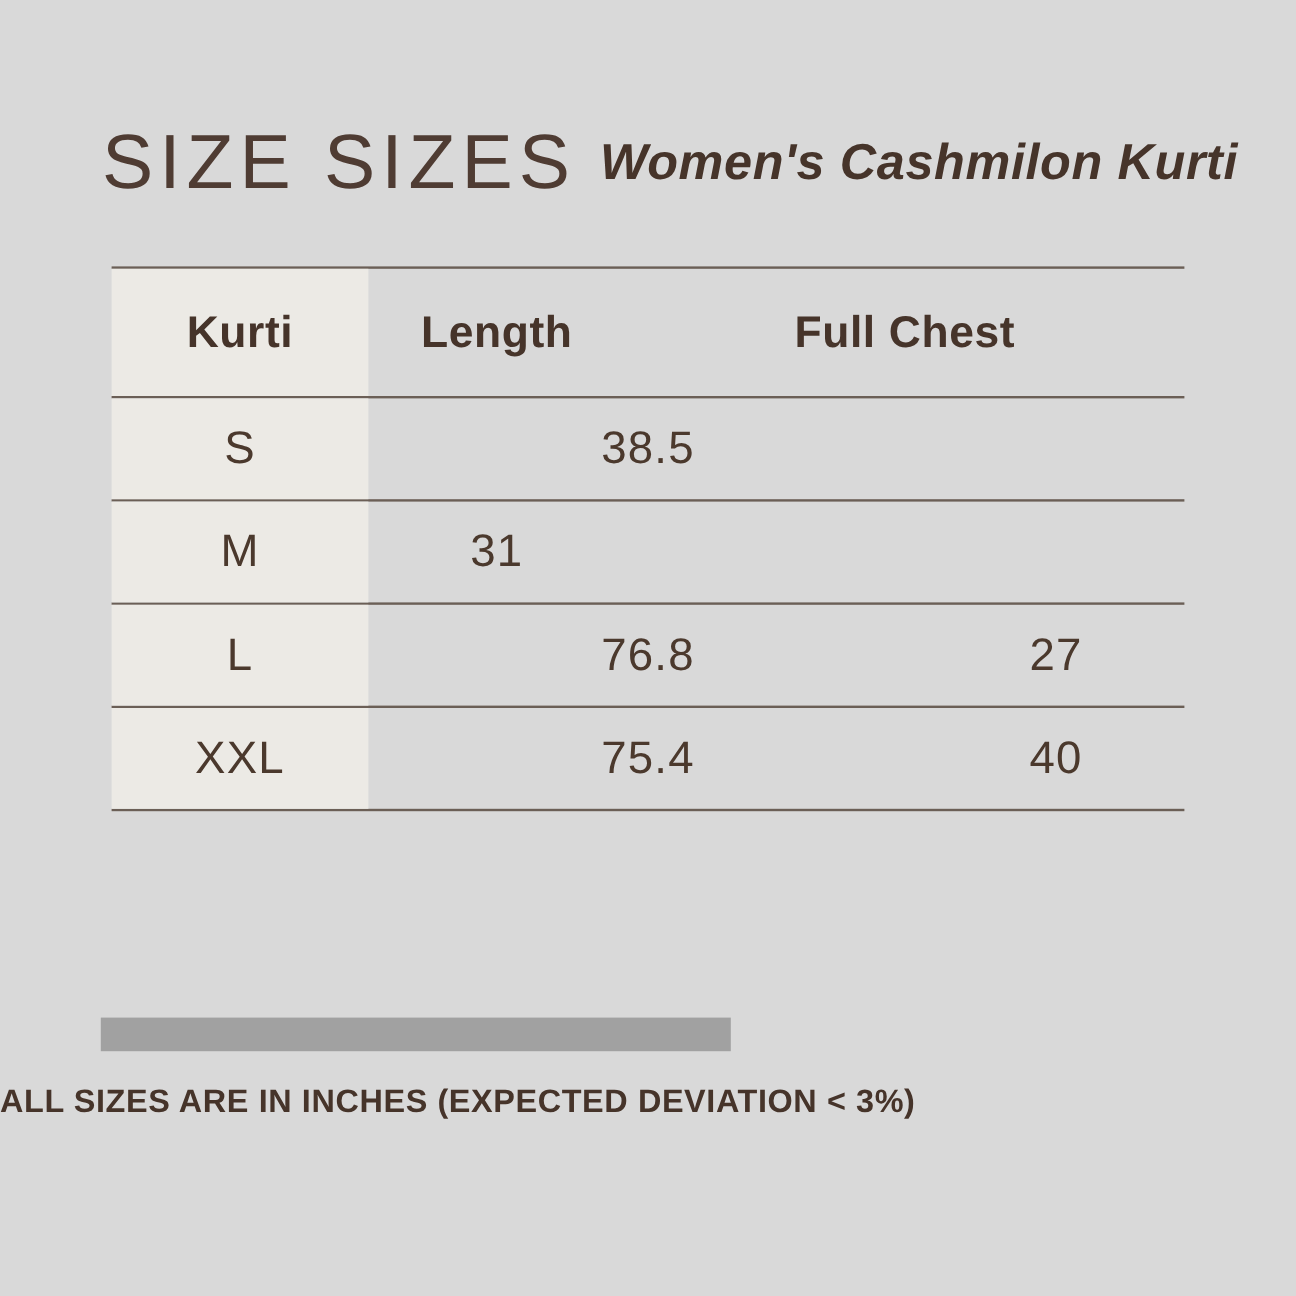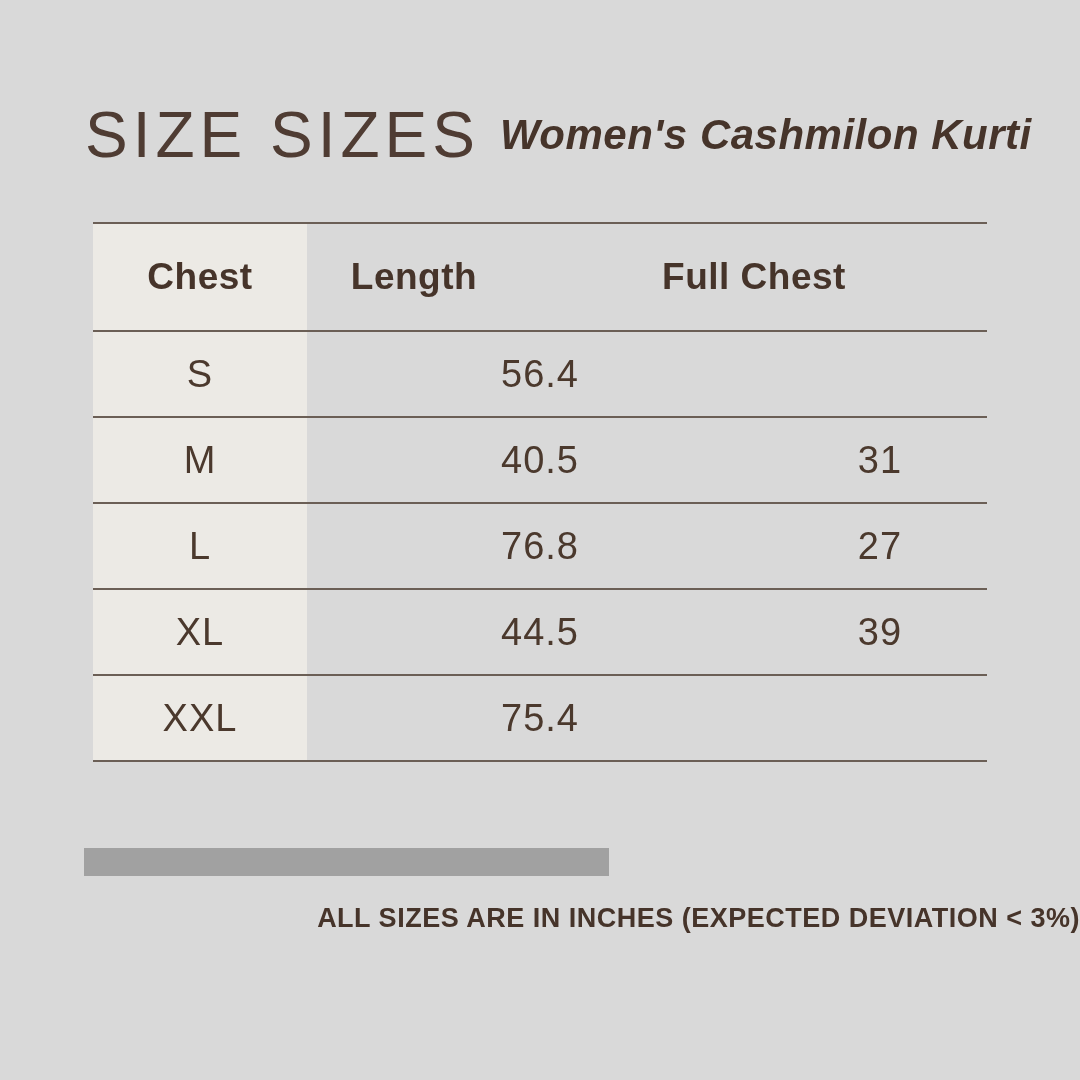--- a/index.html
+++ b/index.html
@@ -93,71 +93,66 @@
     width: 525px;
     height: 28px;
     background: var(--bar-gray, #A1A1A1);
   }
 
   .note {
     position: absolute;
     top: 903px;
     left: 0;
     width: 100%;
-    text-align: right;
+    text-align: left;
     font-size: 27px;
     font-weight: 700;
     letter-spacing: 0.5px;
     color: var(--text-brown, #46342A);
   }
 </style>
 </head>
 <body>
 
 <div class="page">
 
   <header class="title-row">
     <h1 class="title">SIZE SIZES</h1>
     <h2 class="subtitle">Women's Cashmilon Kurti</h2>
   </header>
 
   <div class="size-table">
 
     <div class="t-row t-head">
-      <div class="cell c1">Chest</div>
+      <div class="cell c1">Kurti</div>
       <div class="cell c3">Length</div>
       <div class="cell c2">Full Chest</div>
     </div>
 
     <div class="t-row">
       <div class="cell c1">S</div>
-      <div class="cell c2">56.4</div>
+      <div class="cell c2">38.5</div>
     </div>
 
     <div class="t-row">
       <div class="cell c1">M</div>
-      <div class="cell c2">40.5</div>
       <div class="cell c3">31</div>
     </div>
 
     <div class="t-row">
       <div class="cell c1">L</div>
       <div class="cell c2">76.8</div>
       <div class="cell c3">27</div>
     </div>
 
-    <div class="t-row">
-      <div class="cell c1">XL</div>
-      <div class="cell c2">44.5</div>
-      <div class="cell c3">39</div>
-    </div>
 
     <div class="t-row">
       <div class="cell c1">XXL</div>
       <div class="cell c2">75.4</div>
+      <div class="cell c3">40</div>
     </div>
 
   </div>
 
   <div class="divider-bar"></div>
 
   <p class="note">ALL SIZES ARE IN INCHES (EXPECTED DEVIATION &lt; 3%)</p>
 
 </div>
 

